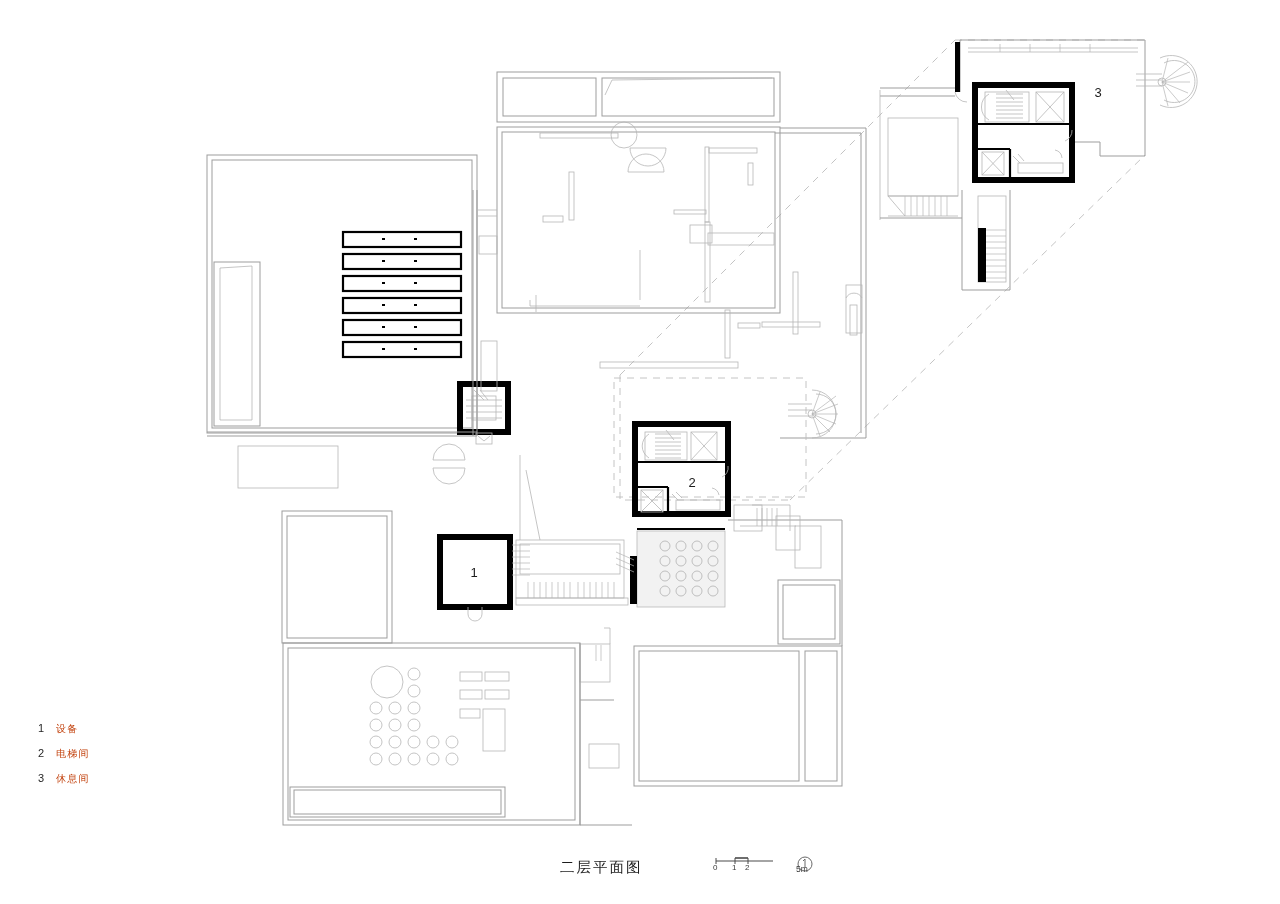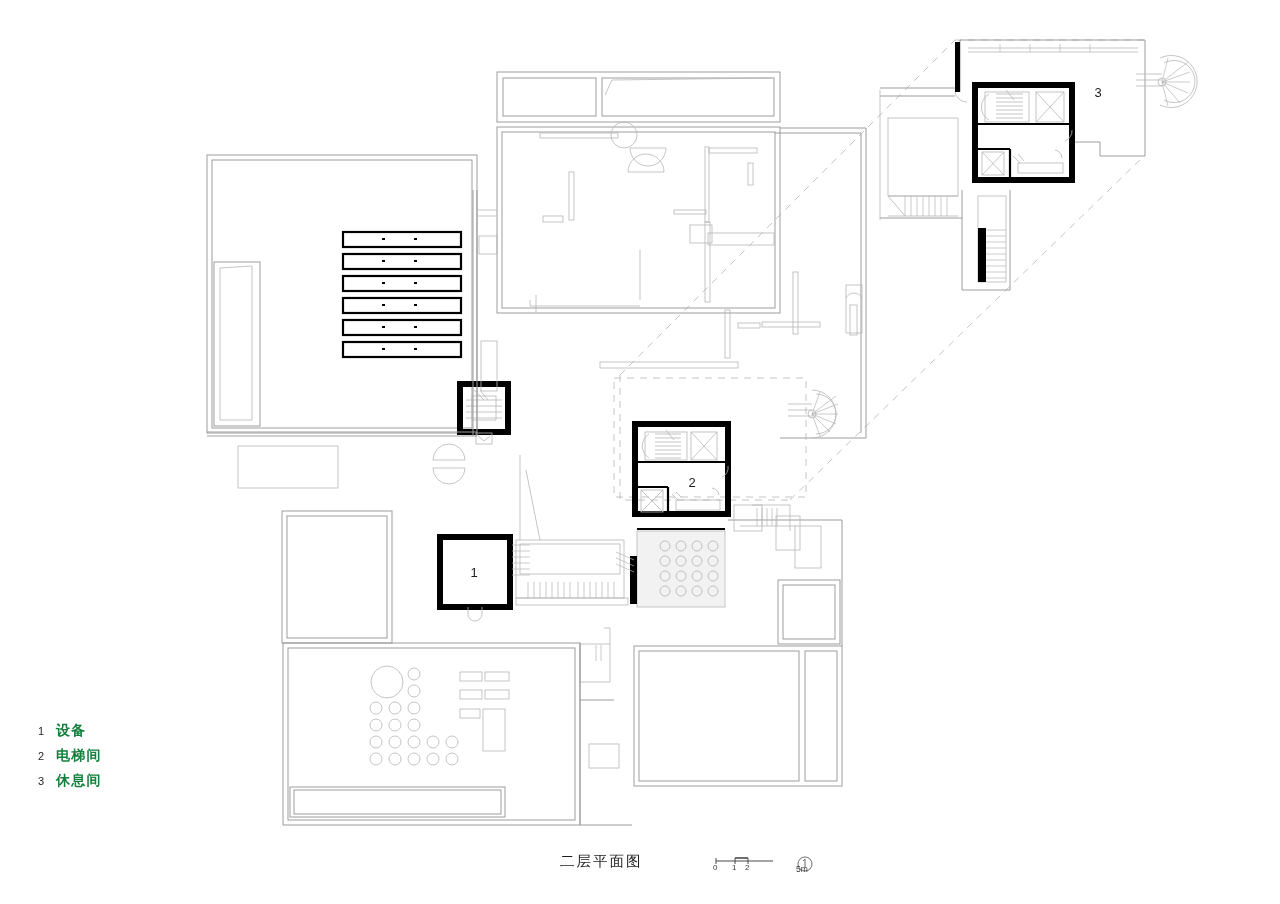--- a/index.html
+++ b/index.html
@@ -46,35 +46,34 @@
     letter-spacing: .3px;
     color: #1c1c1c;
   }
   .legend-num {
     width: 18px;
     flex: 0 0 18px;
     font-size: 11px;
     color: #262626;
   }
   .legend-label {
-    font-size: 14px;
-    color: #15803d;
+    font-size: 10px;
+    color: #c2410c;
     letter-spacing: 1.2px;
-    font-weight: bold;
   }
 
   
   .caption-bar {
     position: absolute;
     left: 560px;
     top: 852px;
     width: 300px;
     height: 30px;
     display: flex;
-    align-items: flex-start;
+    align-items: center;
   }
   .caption-title {
     font-size: 14.5px;
     letter-spacing: 2px;
     color: #1c1c1c;
     white-space: nowrap;
   }
   .scalebar-wrap {
     position: absolute;
     left: 710px;

